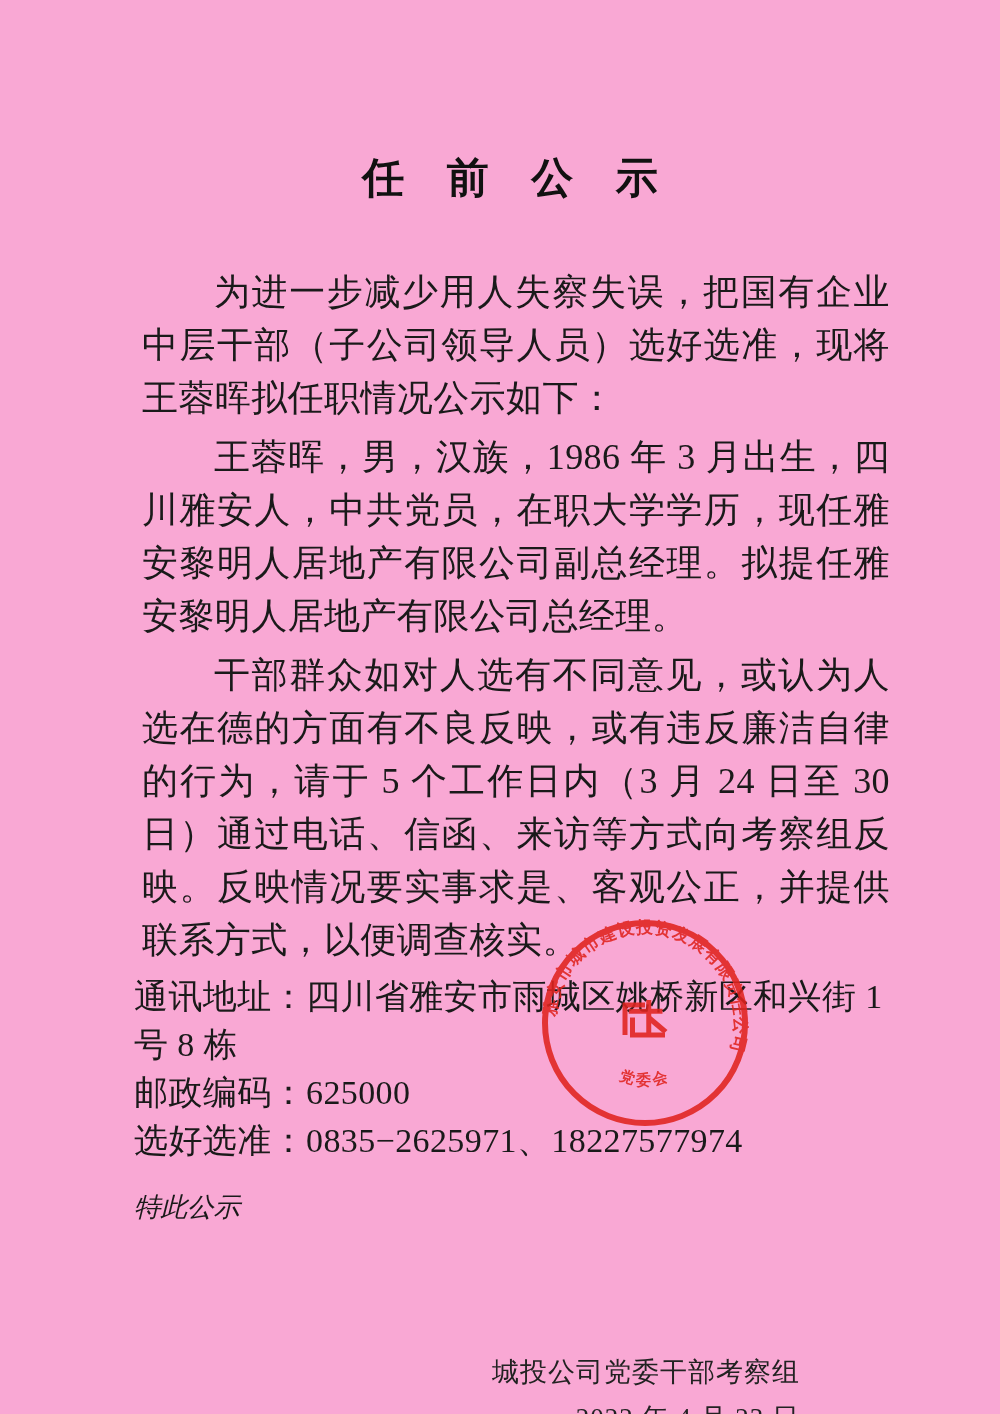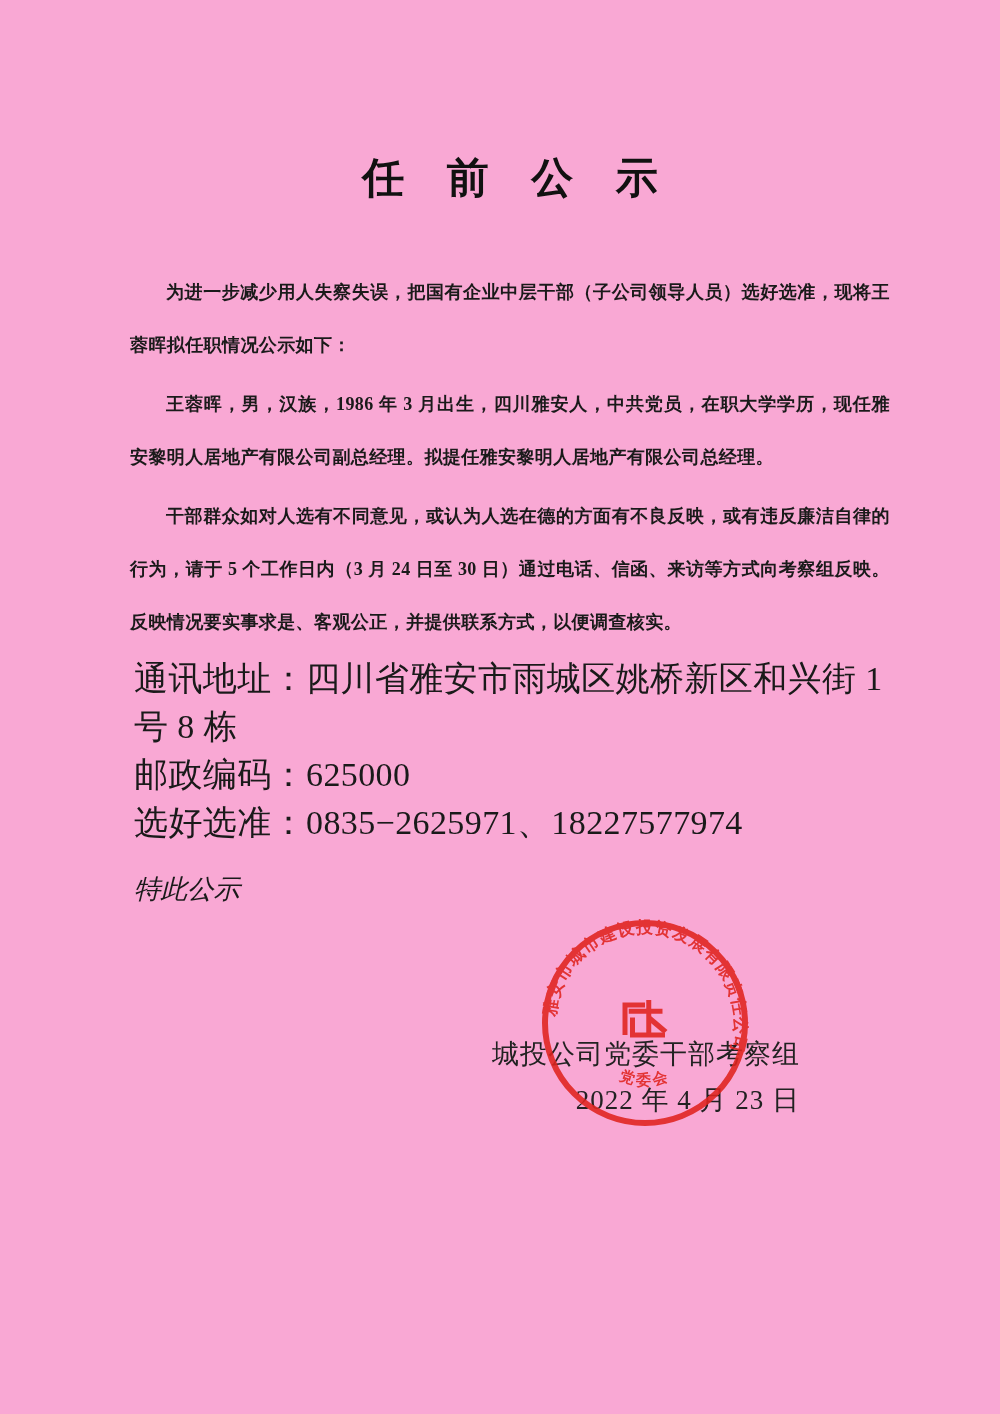--- a/index.html
+++ b/index.html
@@ -30,27 +30,26 @@
     text-align: center;
     font-size: 42px;
     font-weight: bold;
     letter-spacing: 16px;
     text-indent: 16px;
     margin: 0 0 60px 0;
     font-family: "Liberation Serif", "DejaVu Serif", serif;
     color: #111;
   }
   .para {
-    font-size: 18px;
+    font-size: 36px;
     line-height: 53px;
     text-align: justify;
     text-justify: inter-ideograph;
-    margin: 0 0 6px 0;
+    margin: 0 0 6px 12px;
     letter-spacing: 0.4px;
-    font-weight: bold;
   }
   .para.indent {
     text-indent: 2em;
   }
   .info-line {
     font-size: 34px;
     line-height: 48px;
     margin: 0;
     letter-spacing: 0.4px;
     padding-left: 4px;

